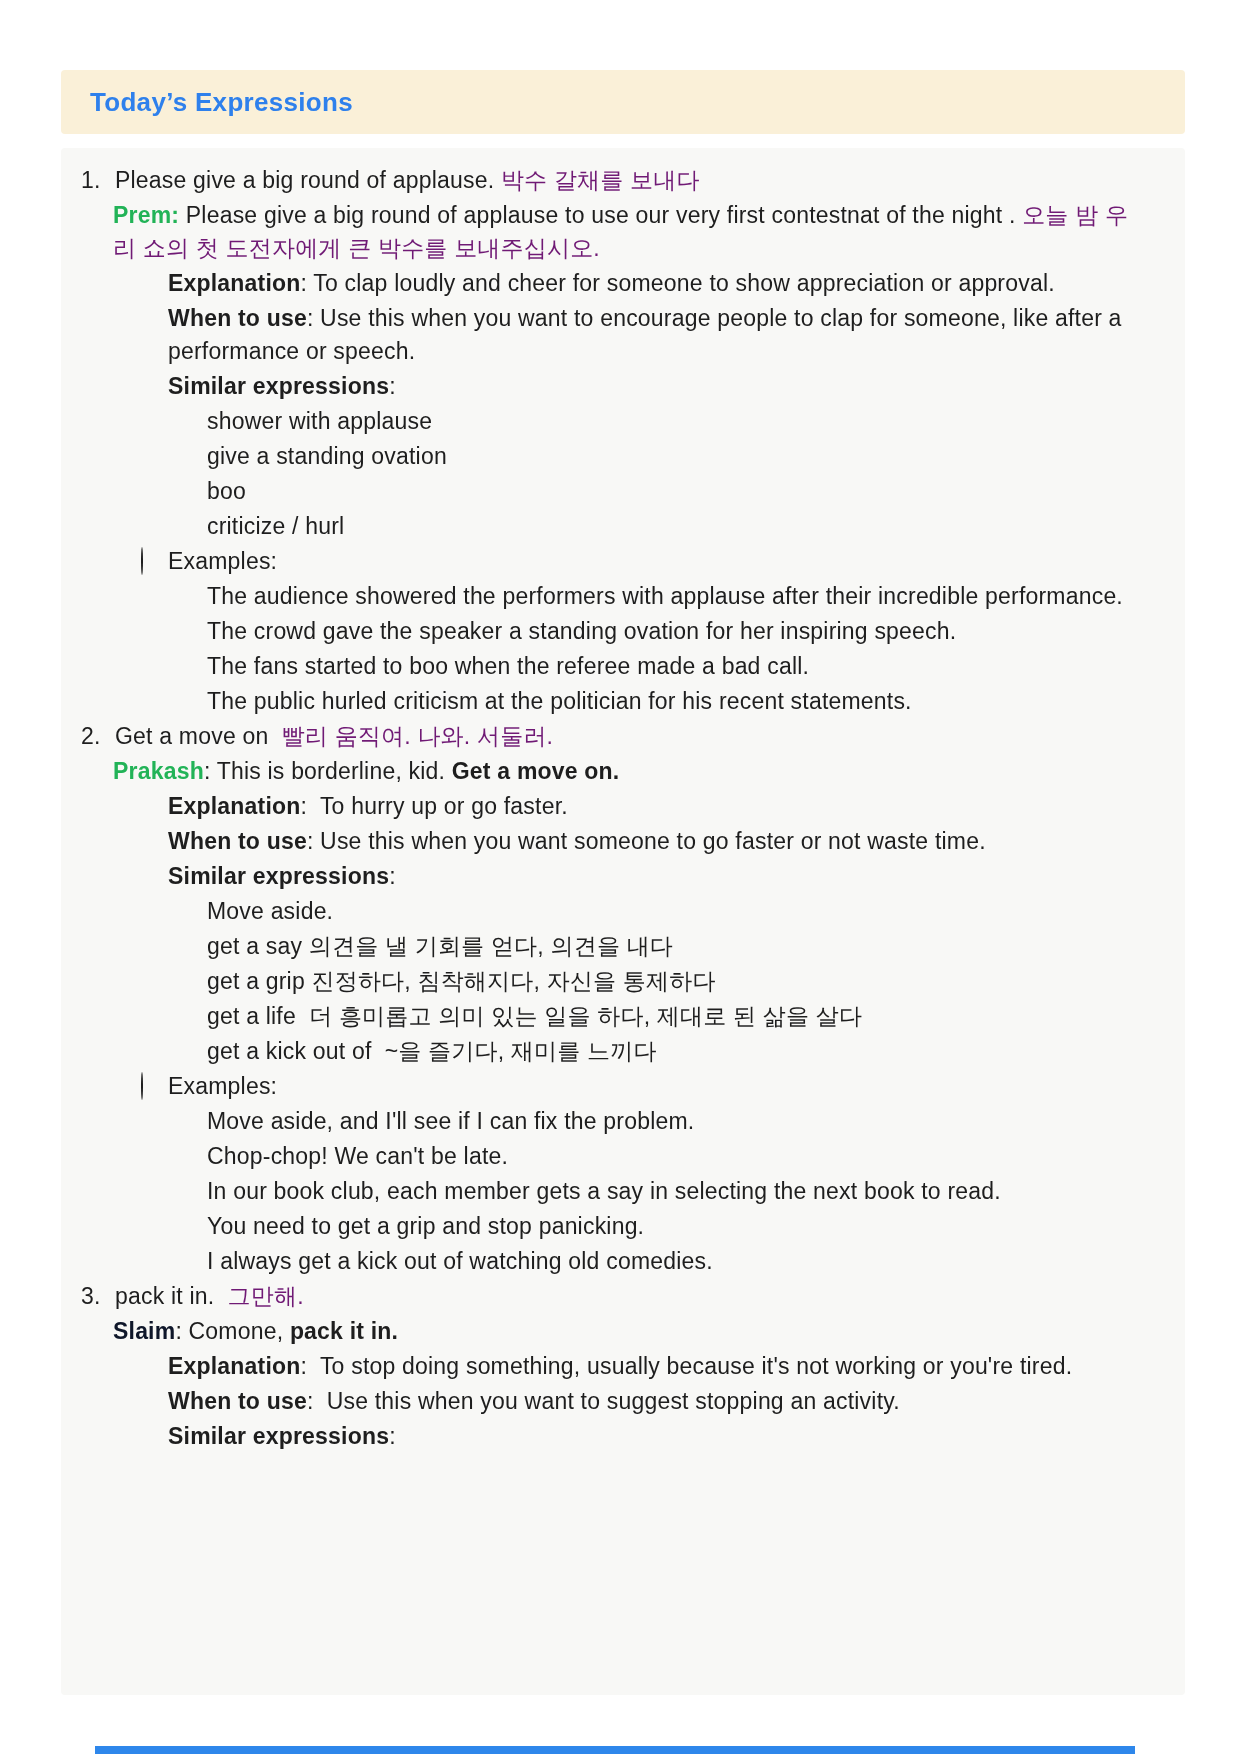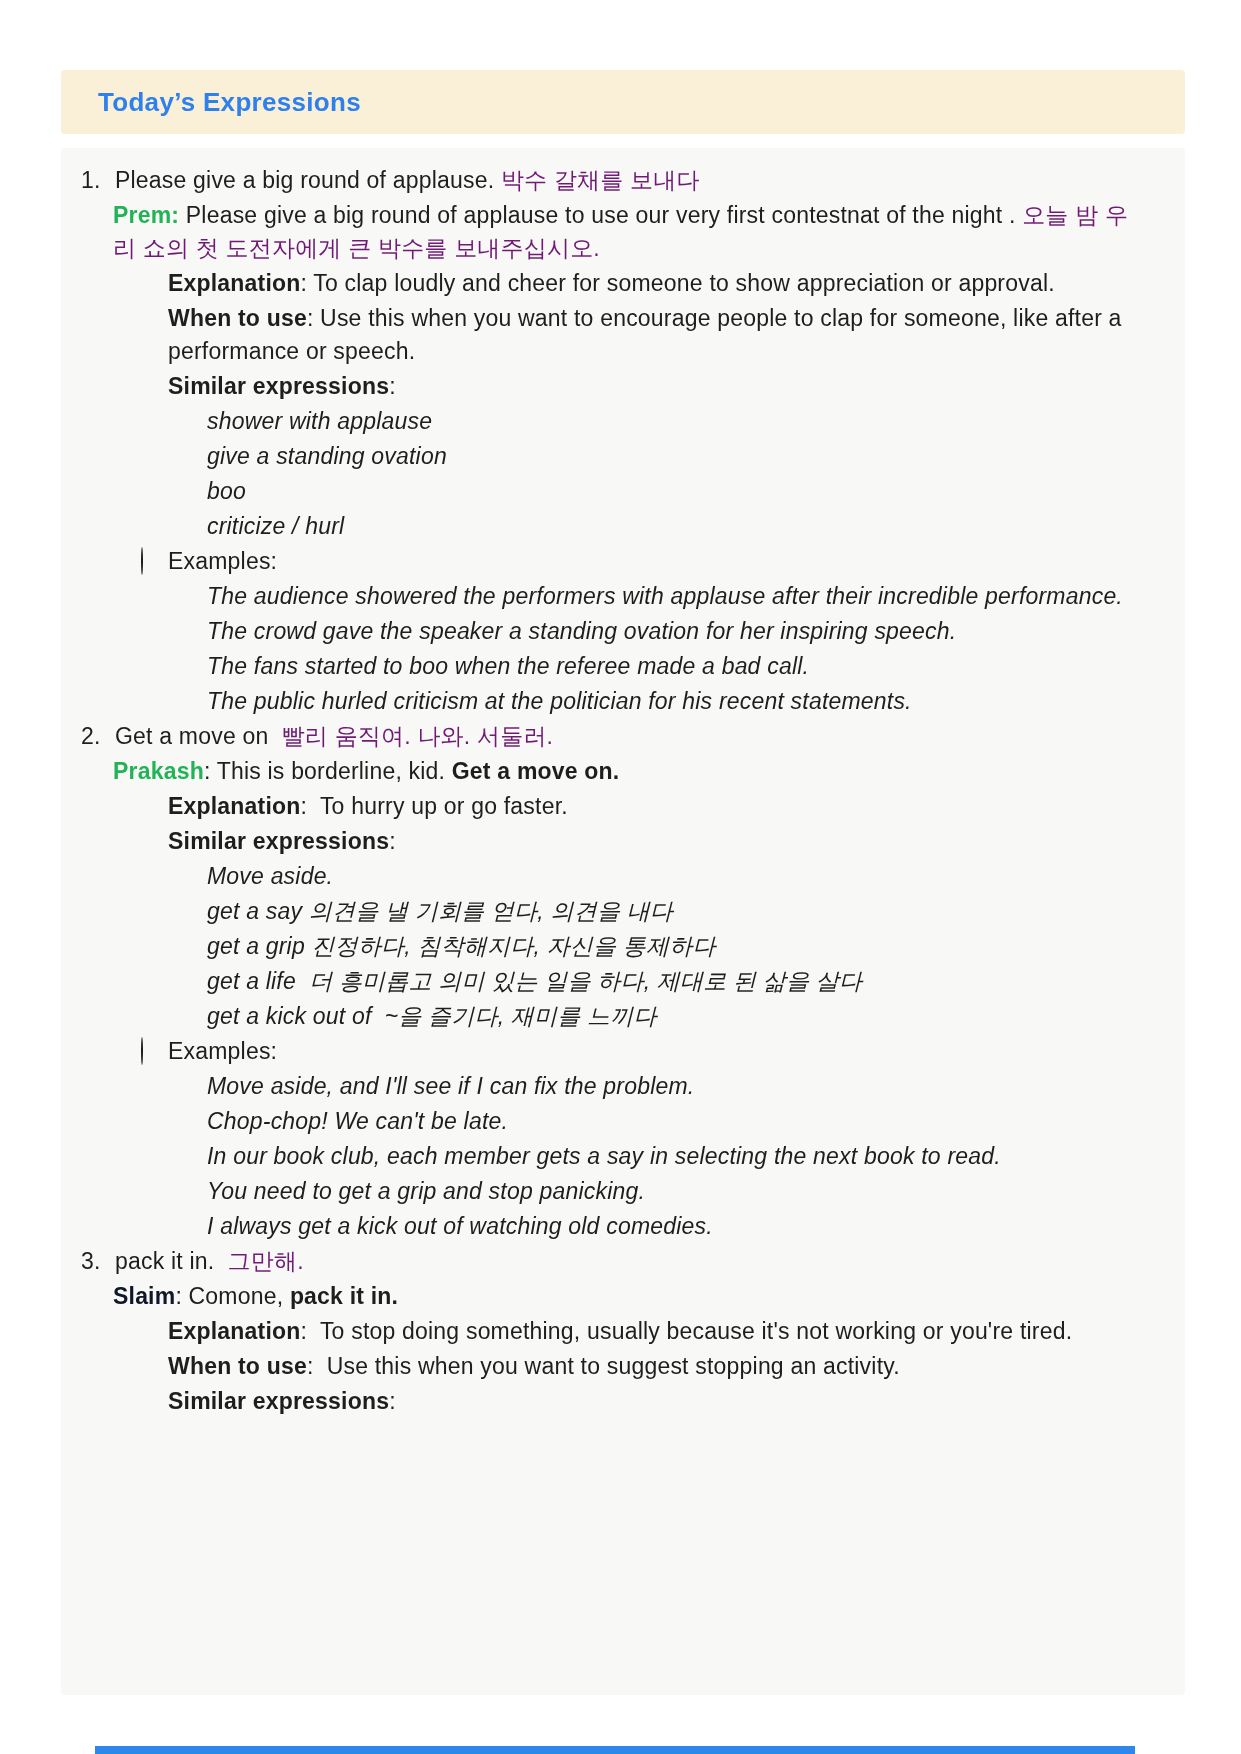--- a/index.html
+++ b/index.html
@@ -12,21 +12,21 @@
   }
   .banner {
     position: absolute; left: 61px; top: 70px;
     width: 1124px; height: 64px;
     background: #faf0d8;
     border-radius: 4px;
     display: flex; align-items: center;
     padding-left: 25px; box-sizing: border-box;
   }
   .banner h1 {
-    margin: 12px;
+    margin: 4px;
     font-size: 26px; font-weight: bold;
     color: #2e80ec;
     letter-spacing: 0.3px;
   }
   .card {
     position: absolute; left: 61px; top: 148px;
     width: 1124px; height: 1547px;
     background: #f8f8f6;
     border-radius: 4px;
     padding: 14px 38px 0 18px;
@@ -38,21 +38,21 @@
     margin: 2px 0;
     font-size: 23px;
     line-height: 33px;
     color: #1e1e1e;
     letter-spacing: 0.2px;
   }
   .row .txt { flex: 1; white-space: pre-wrap; }
   .num { flex: 0 0 34px; padding-left: 2px; }
   .row.speaker { padding-left: 34px; }
   .row.lvl2 { padding-left: 58px; }
-  .row.lvl3 { padding-left: 97px; font-style: italic; }
+  .row.lvl3 { padding-left: 97px; }
   .marker { flex: 0 0 31px; }
   .b-disc {
     width: 8px; height: 8px; border-radius: 50%;
     background: #1e1e1e; margin: 13px 0 0 5px;
   }
   .b-circle {
     width: 9px; height: 9px; border-radius: 50%;
     border: 1.6px solid #1e1e1e; background: transparent;
     box-sizing: border-box; margin: 12px 0 0 4px;
   }
@@ -140,20 +140,24 @@
       </div>
       <div class="row speaker">
         <span class="txt"><span class="green">Prakash</span><span>: This is borderline, kid. </span><span class="bold">Get a move on.</span></span>
       </div>
       <div class="row lvl2">
         <span class="marker"><span class="b-disc"></span></span>
         <span class="txt"><span class="bold">Explanation</span><span>:  To hurry up or go faster.</span></span>
       </div>
       <div class="row lvl2">
         <span class="marker"><span class="b-disc"></span></span>
+        <span class="txt"><span class="bold">When to use</span><span>: Use this when you want someone to go faster or not waste time.</span></span>
+      </div>
+      <div class="row lvl2">
+        <span class="marker"><span class="b-disc"></span></span>
         <span class="txt"><span class="bold">Similar expressions</span><span>:</span></span>
       </div>
       <div class="row lvl3">
         <span class="marker"><span class="b-square"></span></span>
         <span class="txt"><span>Move aside.</span></span>
       </div>
       <div class="row lvl3">
         <span class="marker"><span class="b-square"></span></span>
         <span class="txt"><span>get a say 의견을 낼 기회를 얻다, 의견을 내다</span></span>
       </div>

